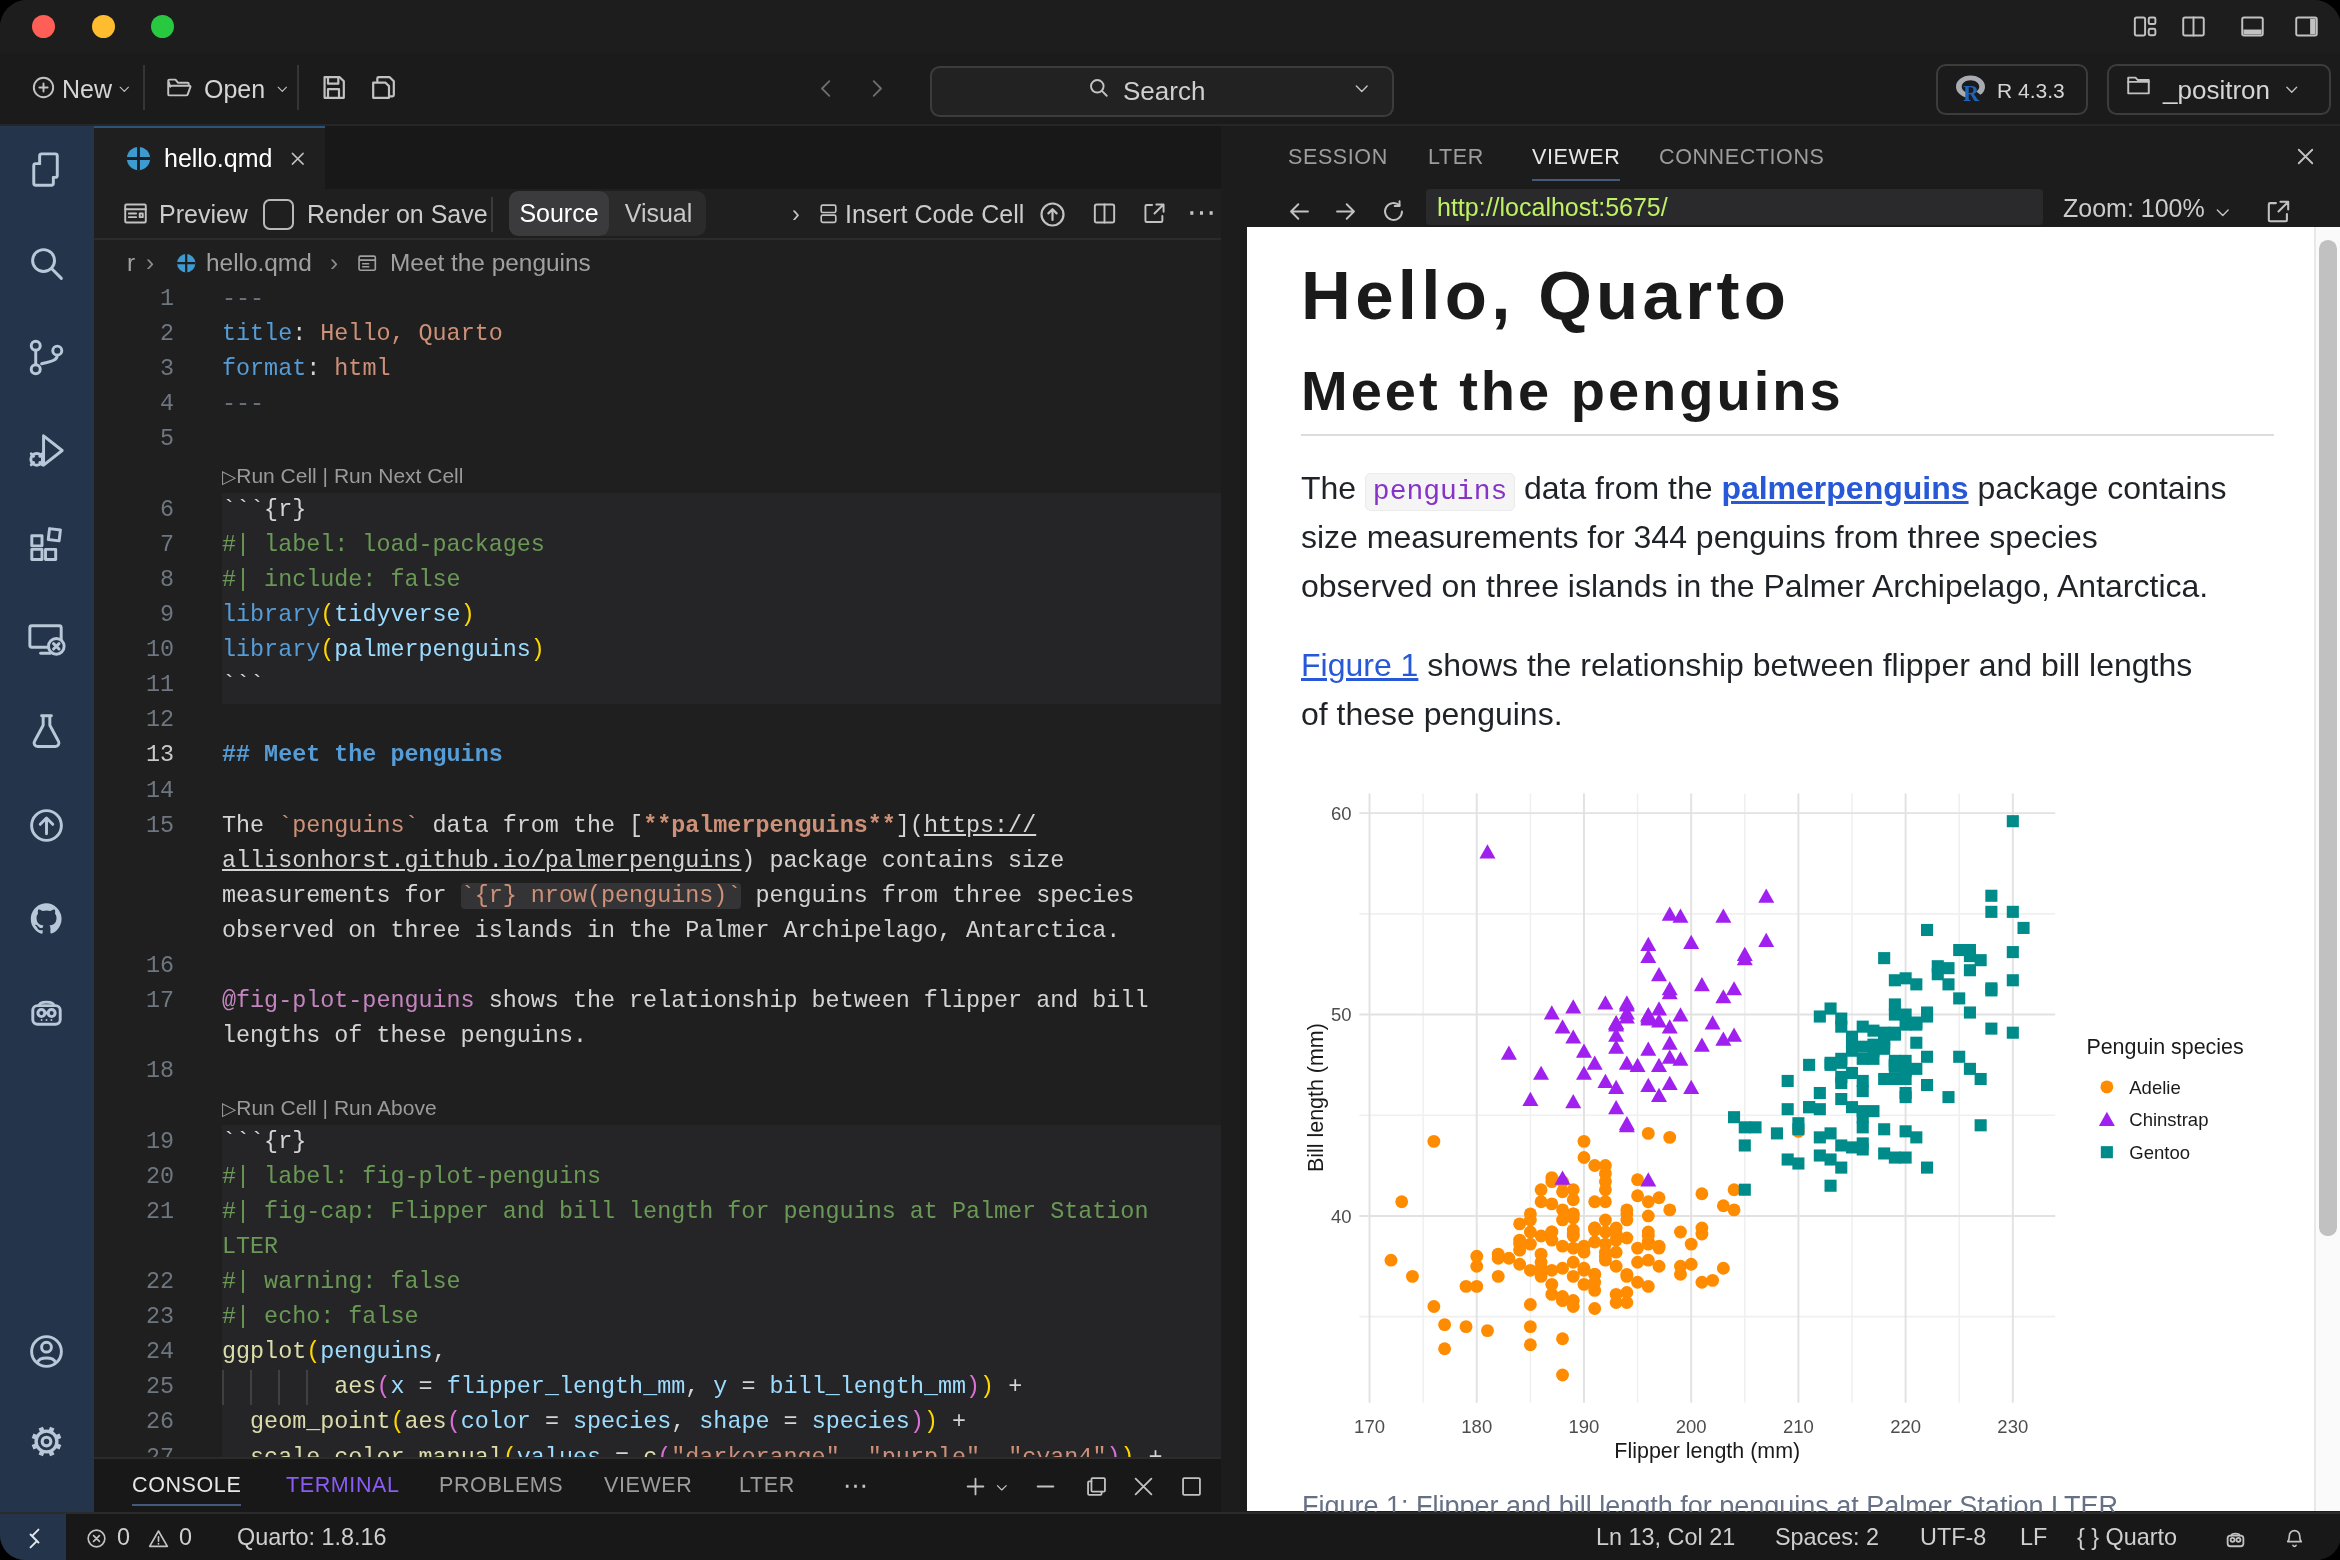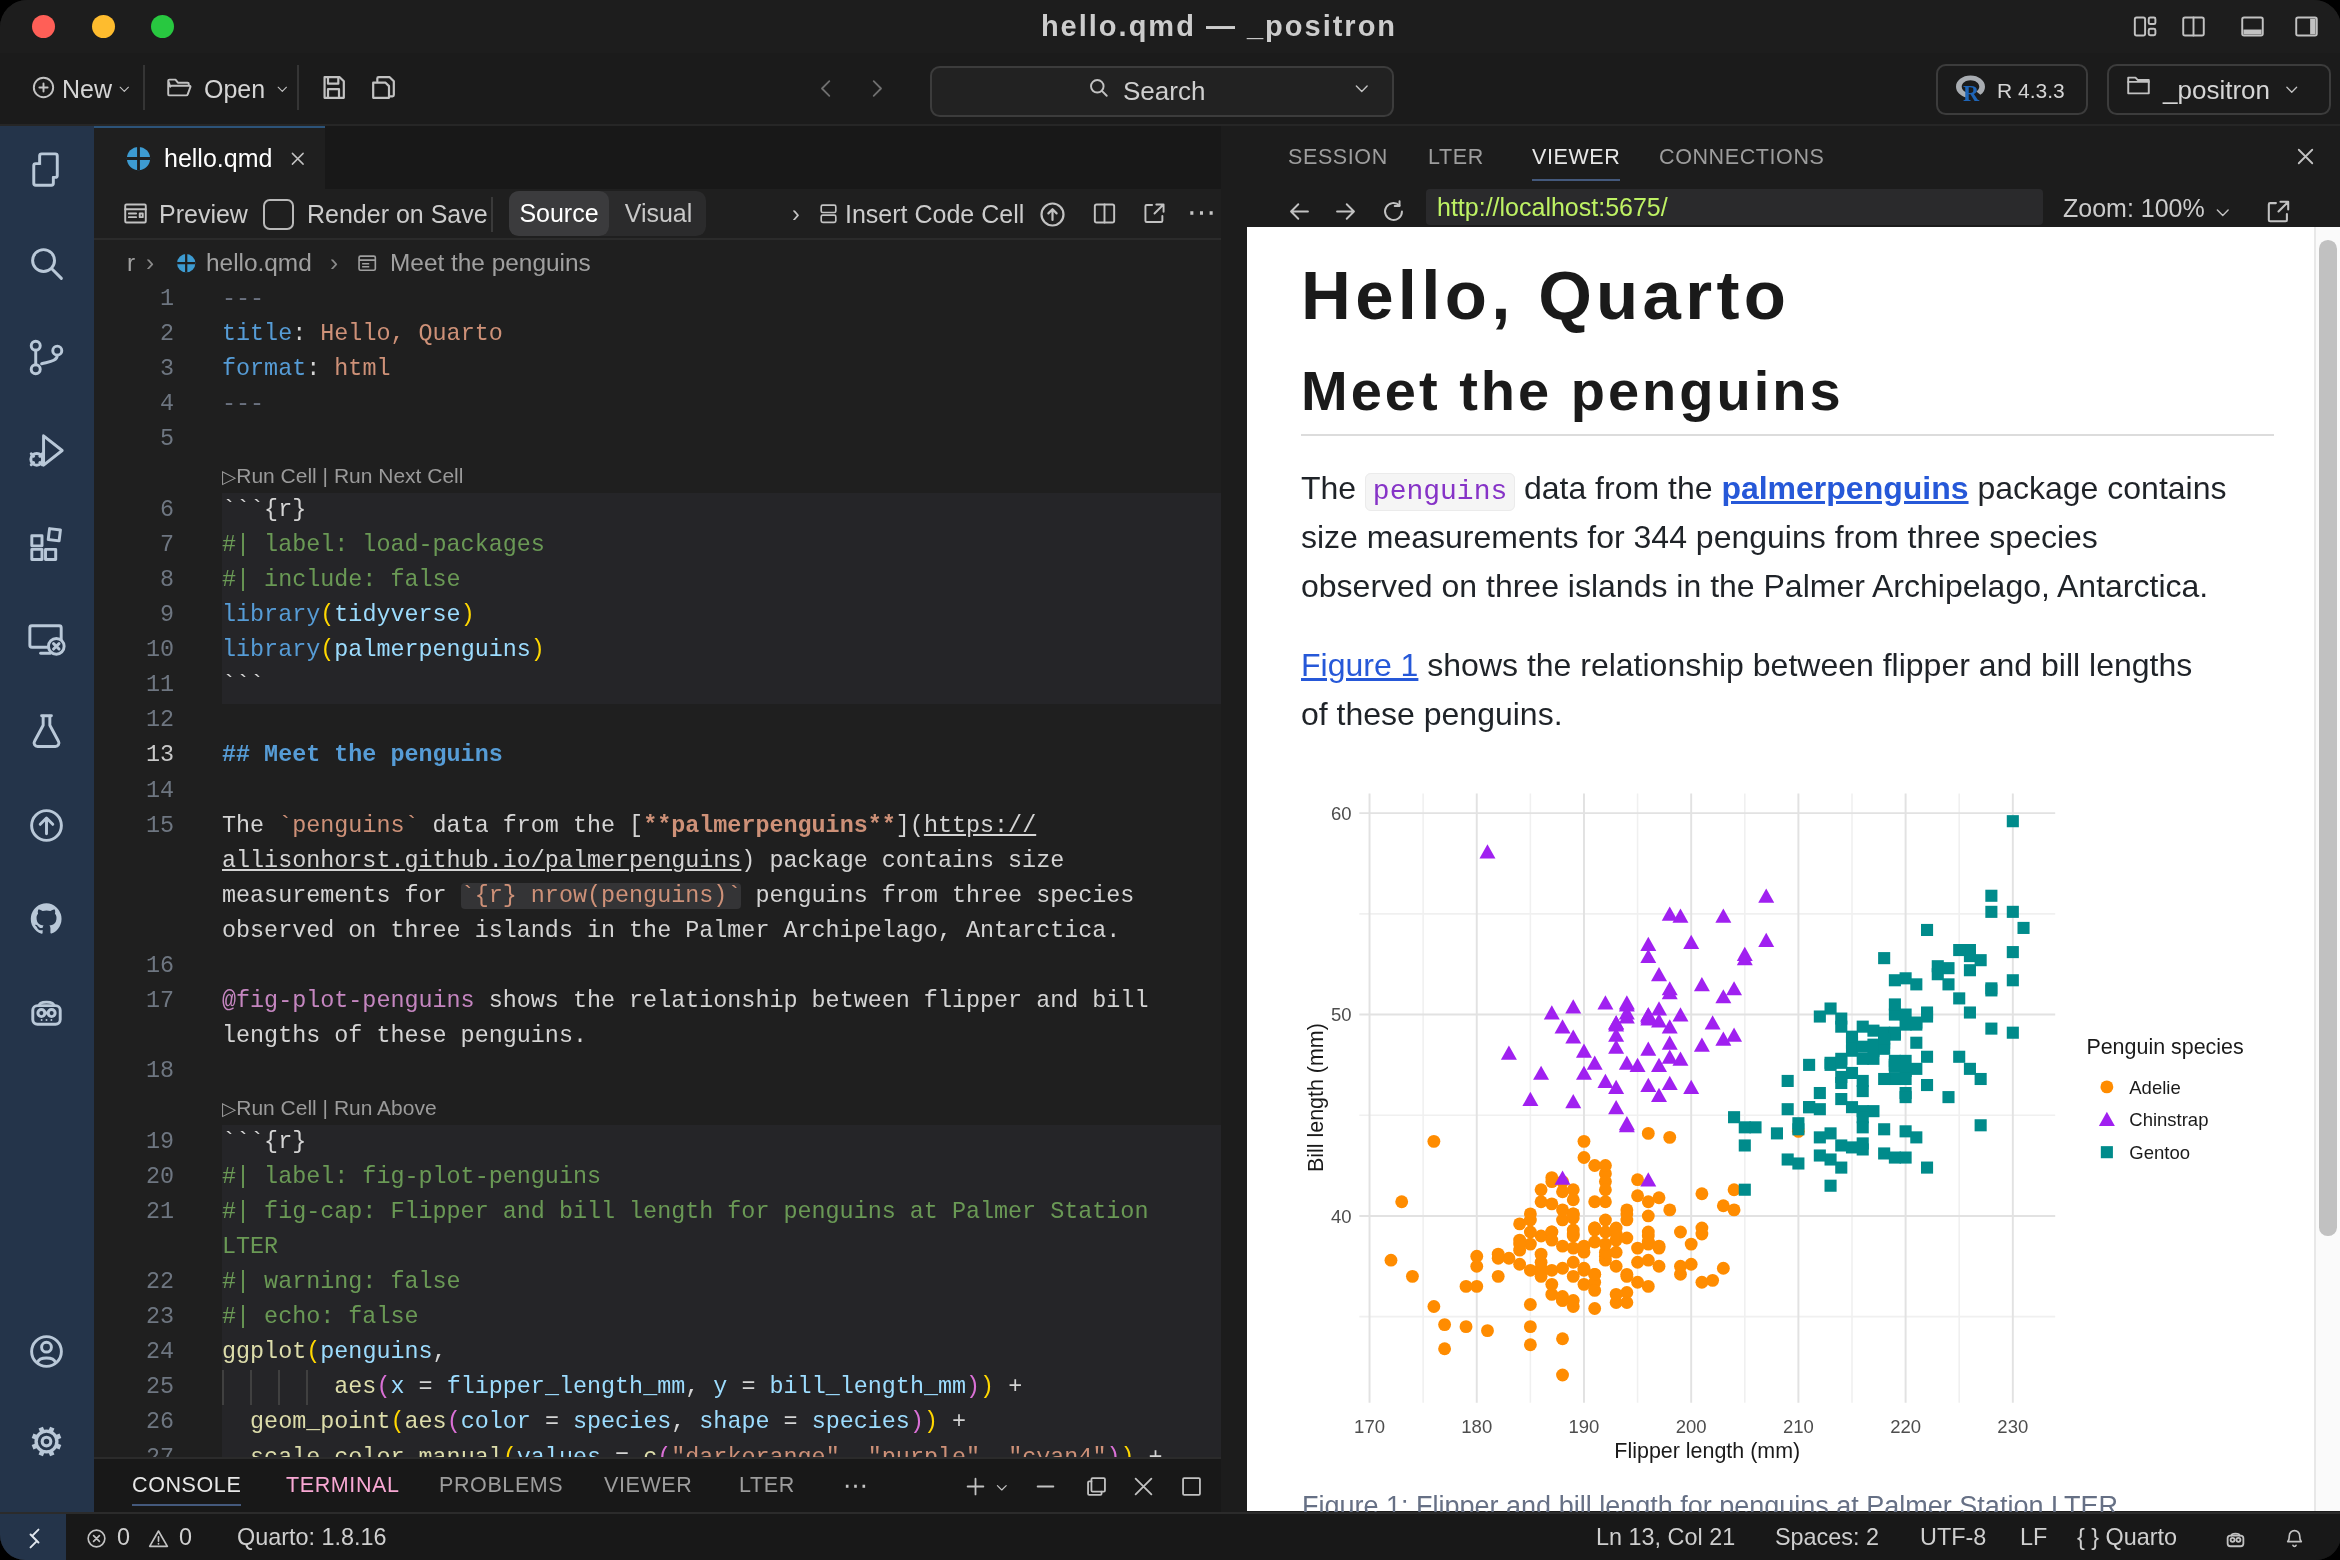--- a/index.html
+++ b/index.html
@@ -1,18 +1,17 @@
 <!DOCTYPE html>
 <html><head><meta charset="utf-8"><style>html,body{margin:0;padding:0;width:2341px;height:1560px;background:#000;overflow:hidden;}*{box-sizing:border-box;}body{font-family:"Liberation Sans",sans-serif;}.abs{position:absolute;}</style></head><body>
 <div class="abs" style="left:0;top:0;width:2341px;height:1560px;background:#181818;border-radius:27px 27px 25px 25px;overflow:hidden;">
     <div class="abs" style="left:0;top:0;width:2341px;height:53px;background:#1d1d1d;">
       <div class="abs" style="left:32px;top:14.6px;width:23.4px;height:23.4px;border-radius:50%;background:#ff5f57;"></div>
       <div class="abs" style="left:92px;top:14.6px;width:23.4px;height:23.4px;border-radius:50%;background:#febc2e;"></div>
       <div class="abs" style="left:151px;top:14.6px;width:23.4px;height:23.4px;border-radius:50%;background:#28c840;"></div>
-      <div class="abs" style="left:1024px;top:0;width:390px;height:53px;line-height:53px;text-align:center;font-size:29px;font-weight:700;color:#cccccc;letter-spacing:2px;">hello.qmd — _positron</div>
       <svg style="position:absolute;left:2130px;top:11.7px;" width="29" height="29" viewBox="0 0 24 24" fill="none">
         <rect x="4" y="4.5" width="8.5" height="15" rx="1.5" stroke="#c2c2c2" stroke-width="1.6" stroke-linecap="round" stroke-linejoin="round"></rect>
         <rect x="15.5" y="4.5" width="5.5" height="5.5" rx="1.2" stroke="#c2c2c2" stroke-width="1.6" stroke-linecap="round" stroke-linejoin="round"></rect>
         <rect x="15.5" y="13.8" width="5.5" height="5.5" rx="1.2" stroke="#c2c2c2" stroke-width="1.6" stroke-linecap="round" stroke-linejoin="round"></rect>
       </svg>
       <svg style="position:absolute;left:2179px;top:11.7px;" width="29" height="29" viewBox="0 0 24 24" fill="none">
         <rect x="3.5" y="4.5" width="17" height="15" rx="1.5" stroke="#c2c2c2" stroke-width="1.6" stroke-linecap="round" stroke-linejoin="round"></rect>
         <path d="M12 4.5v15" stroke="#c2c2c2" stroke-width="1.6" stroke-linecap="round" stroke-linejoin="round"></path>
       </svg>
       <svg style="position:absolute;left:2238px;top:11.7px;" width="29" height="29" viewBox="0 0 24 24" fill="none">
@@ -201,21 +200,21 @@
         <div class="abs" style="left:236px;top:0;line-height:42px;color:#8a8a8a;">›</div>
         <svg style="position:absolute;left:261px;top:8.8px;" width="24.4" height="24.4" viewBox="0 0 24 24" fill="none">
           <rect x="4" y="5" width="16" height="14" rx="1.5" stroke="#a0a0a0" stroke-width="1.6"></rect>
           <path d="M4 9h16M7 12.5h7M7 15.5h7" stroke="#a0a0a0" stroke-width="1.6"></path>
         </svg>
         <div class="abs" style="left:296px;top:0;line-height:42px;">Meet the penguins</div>
       </div>
       <div class="abs" style="left:0;top:156px;width:1127px;height:1175px;overflow:hidden;font-family:'Liberation Mono',monospace;font-size:23.4px;line-height:35px;color:#d4d4d4;white-space:pre;"><div class="abs" style="left:128px;top:211px;width:1000px;height:211px;background:#252528;"></div><div class="abs" style="left:128px;top:843px;width:1000px;height:386px;background:#252528;"></div><div style="position:absolute;left:0;top:0px;width:80px;height:35px;text-align:right;color:#6e7681;">1</div><div style="position:absolute;left:128px;top:0px;height:35px;"><span style="color:#6b7280;">---</span></div><div style="position:absolute;left:0;top:35px;width:80px;height:35px;text-align:right;color:#6e7681;">2</div><div style="position:absolute;left:128px;top:35px;height:35px;"><span style="color:#569cd6;">title</span><span style="color:#d4d4d4;">: </span><span style="color:#ce9178;">Hello, Quarto</span></div><div style="position:absolute;left:0;top:70px;width:80px;height:35px;text-align:right;color:#6e7681;">3</div><div style="position:absolute;left:128px;top:70px;height:35px;"><span style="color:#569cd6;">format</span><span style="color:#d4d4d4;">: </span><span style="color:#ce9178;">html</span></div><div style="position:absolute;left:0;top:105px;width:80px;height:35px;text-align:right;color:#6e7681;">4</div><div style="position:absolute;left:128px;top:105px;height:35px;"><span style="color:#6b7280;">---</span></div><div style="position:absolute;left:0;top:140px;width:80px;height:35px;text-align:right;color:#6e7681;">5</div><div style="position:absolute;left:128px;top:176px;height:35px;line-height:35px;font-family:'Liberation Sans',sans-serif;font-size:21px;color:#9a9a9a;"><span style="font-size:18.5px;">▷</span>Run Cell | Run Next Cell</div><div style="position:absolute;left:0;top:211px;width:80px;height:35px;text-align:right;color:#6e7681;">6</div><div style="position:absolute;left:128px;top:211px;height:35px;"><span style="color:#d4d4d4;">```{r}</span></div><div style="position:absolute;left:0;top:246px;width:80px;height:35px;text-align:right;color:#6e7681;">7</div><div style="position:absolute;left:128px;top:246px;height:35px;"><span style="color:#6a9955;">#| label: load-packages</span></div><div style="position:absolute;left:0;top:281px;width:80px;height:35px;text-align:right;color:#6e7681;">8</div><div style="position:absolute;left:128px;top:281px;height:35px;"><span style="color:#6a9955;">#| include: false</span></div><div style="position:absolute;left:0;top:316px;width:80px;height:35px;text-align:right;color:#6e7681;">9</div><div style="position:absolute;left:128px;top:316px;height:35px;"><span style="color:#569cd6;">library</span><span style="color:#ffd700;">(</span><span style="color:#9cdcfe;">tidyverse</span><span style="color:#ffd700;">)</span></div><div style="position:absolute;left:0;top:351px;width:80px;height:35px;text-align:right;color:#6e7681;">10</div><div style="position:absolute;left:128px;top:351px;height:35px;"><span style="color:#569cd6;">library</span><span style="color:#ffd700;">(</span><span style="color:#9cdcfe;">palmerpenguins</span><span style="color:#ffd700;">)</span></div><div style="position:absolute;left:0;top:386px;width:80px;height:35px;text-align:right;color:#6e7681;">11</div><div style="position:absolute;left:128px;top:386px;height:35px;"><span style="color:#d4d4d4;">```</span></div><div style="position:absolute;left:0;top:421px;width:80px;height:35px;text-align:right;color:#6e7681;">12</div><div style="position:absolute;left:0;top:456px;width:80px;height:35px;text-align:right;color:#c8c8c8;">13</div><div style="position:absolute;left:128px;top:456px;height:35px;"><span style="color:#569cd6;font-weight:700;">## Meet the penguins</span></div><div style="position:absolute;left:0;top:492px;width:80px;height:35px;text-align:right;color:#6e7681;">14</div><div style="position:absolute;left:0;top:527px;width:80px;height:35px;text-align:right;color:#6e7681;">15</div><div style="position:absolute;left:128px;top:527px;height:35px;"><span style="color:#d4d4d4;">The </span><span style="color:#ce9178;">`penguins`</span><span style="color:#d4d4d4;"> data from the </span><span style="color:#d4d4d4;">[</span><span style="color:#ce9178;font-weight:700;">**palmerpenguins**</span><span style="color:#d4d4d4;">](</span><span style="color:#d4d4d4;text-decoration:underline;">https://</span></div><div style="position:absolute;left:128px;top:562px;height:35px;"><span style="color:#d4d4d4;text-decoration:underline;">allisonhorst.github.io/palmerpenguins</span><span style="color:#d4d4d4;">)</span><span style="color:#d4d4d4;"> package contains size</span></div><div style="position:absolute;left:128px;top:597px;height:35px;"><span style="color:#d4d4d4;">measurements for </span><span style="color:#ce9178;background:#343436;border-radius:3.9px;">`{r} nrow(penguins)`</span><span style="color:#d4d4d4;"> penguins from three species</span></div><div style="position:absolute;left:128px;top:632px;height:35px;"><span style="color:#d4d4d4;">observed on three islands in the Palmer Archipelago, Antarctica.</span></div><div style="position:absolute;left:0;top:667px;width:80px;height:35px;text-align:right;color:#6e7681;">16</div><div style="position:absolute;left:0;top:702px;width:80px;height:35px;text-align:right;color:#6e7681;">17</div><div style="position:absolute;left:128px;top:702px;height:35px;"><span style="color:#c586c0;">@fig-plot-penguins</span><span style="color:#d4d4d4;"> shows the relationship between flipper and bill</span></div><div style="position:absolute;left:128px;top:737px;height:35px;"><span style="color:#d4d4d4;">lengths of these penguins.</span></div><div style="position:absolute;left:0;top:772px;width:80px;height:35px;text-align:right;color:#6e7681;">18</div><div style="position:absolute;left:128px;top:808px;height:35px;line-height:35px;font-family:'Liberation Sans',sans-serif;font-size:21px;color:#9a9a9a;"><span style="font-size:18.5px;">▷</span>Run Cell | Run Above</div><div style="position:absolute;left:0;top:843px;width:80px;height:35px;text-align:right;color:#6e7681;">19</div><div style="position:absolute;left:128px;top:843px;height:35px;"><span style="color:#d4d4d4;">```{r}</span></div><div style="position:absolute;left:0;top:878px;width:80px;height:35px;text-align:right;color:#6e7681;">20</div><div style="position:absolute;left:128px;top:878px;height:35px;"><span style="color:#6a9955;">#| label: fig-plot-penguins</span></div><div style="position:absolute;left:0;top:913px;width:80px;height:35px;text-align:right;color:#6e7681;">21</div><div style="position:absolute;left:128px;top:913px;height:35px;"><span style="color:#6a9955;">#| fig-cap: Flipper and bill length for penguins at Palmer Station</span></div><div style="position:absolute;left:128px;top:948px;height:35px;"><span style="color:#6a9955;">LTER</span></div><div style="position:absolute;left:0;top:983px;width:80px;height:35px;text-align:right;color:#6e7681;">22</div><div style="position:absolute;left:128px;top:983px;height:35px;"><span style="color:#6a9955;">#| warning: false</span></div><div style="position:absolute;left:0;top:1018px;width:80px;height:35px;text-align:right;color:#6e7681;">23</div><div style="position:absolute;left:128px;top:1018px;height:35px;"><span style="color:#6a9955;">#| echo: false</span></div><div style="position:absolute;left:0;top:1053px;width:80px;height:35px;text-align:right;color:#6e7681;">24</div><div style="position:absolute;left:128px;top:1053px;height:35px;"><span style="color:#dcdcaa;">ggplot</span><span style="color:#ffd700;">(</span><span style="color:#9cdcfe;">penguins</span><span style="color:#d4d4d4;">,</span></div><div style="position:absolute;left:0;top:1088px;width:80px;height:35px;text-align:right;color:#6e7681;">25</div><div style="position:absolute;left:128px;top:1088px;height:35px;"><span style="color:#d4d4d4;">        </span><span style="color:#dcdcaa;">aes</span><span style="color:#da70d6;">(</span><span style="color:#9cdcfe;">x</span><span style="color:#d4d4d4;"> = </span><span style="color:#9cdcfe;">flipper_length_mm</span><span style="color:#d4d4d4;">, </span><span style="color:#9cdcfe;">y</span><span style="color:#d4d4d4;"> = </span><span style="color:#9cdcfe;">bill_length_mm</span><span style="color:#da70d6;">)</span><span style="color:#ffd700;">)</span><span style="color:#d4d4d4;"> +</span></div><div style="position:absolute;left:0;top:1123px;width:80px;height:35px;text-align:right;color:#6e7681;">26</div><div style="position:absolute;left:128px;top:1123px;height:35px;"><span style="color:#d4d4d4;">  </span><span style="color:#dcdcaa;">geom_point</span><span style="color:#ffd700;">(</span><span style="color:#dcdcaa;">aes</span><span style="color:#da70d6;">(</span><span style="color:#9cdcfe;">color</span><span style="color:#d4d4d4;"> = </span><span style="color:#9cdcfe;">species</span><span style="color:#d4d4d4;">, </span><span style="color:#9cdcfe;">shape</span><span style="color:#d4d4d4;"> = </span><span style="color:#9cdcfe;">species</span><span style="color:#da70d6;">)</span><span style="color:#ffd700;">)</span><span style="color:#d4d4d4;"> +</span></div><div style="position:absolute;left:0;top:1159px;width:80px;height:35px;text-align:right;color:#6e7681;">27</div><div style="position:absolute;left:128px;top:1159px;height:35px;"><span style="color:#d4d4d4;">  </span><span style="color:#dcdcaa;">scale_color_manual</span><span style="color:#ffd700;">(</span><span style="color:#9cdcfe;">values</span><span style="color:#d4d4d4;"> = </span><span style="color:#dcdcaa;">c</span><span style="color:#da70d6;">(</span><span style="color:#ce9178;">"darkorange"</span><span style="color:#d4d4d4;">, </span><span style="color:#ce9178;">"purple"</span><span style="color:#d4d4d4;">, </span><span style="color:#ce9178;">"cyan4"</span><span style="color:#da70d6;">)</span><span style="color:#ffd700;">)</span><span style="color:#d4d4d4;"> +</span></div><div style="position:absolute;left:128px;top:1088px;width:2px;height:35px;background:#404040;"></div><div style="position:absolute;left:156px;top:1088px;width:2px;height:35px;background:#404040;"></div><div style="position:absolute;left:184px;top:1088px;width:2px;height:35px;background:#404040;"></div><div style="position:absolute;left:212px;top:1088px;width:2px;height:35px;background:#404040;"></div></div>
       <div class="abs" style="left:0;top:1331px;width:1127px;height:55px;background:#181818;border-top:2px solid #2b2b2b;color:#9d9d9d;font-size:21.5px;letter-spacing:0.6px;">
         <div class="abs" style="left:38px;top:7.8px;height:39px;line-height:37px;color:#e7e7e7;border-bottom:2px solid #44597c;">CONSOLE</div>
-        <div class="abs" style="left:192px;top:7.8px;height:39px;line-height:37px;color:#f9a8d4;">TERMINAL</div>
+        <div class="abs" style="left:192px;top:7.8px;height:39px;line-height:37px;color:#8b5cf6;">TERMINAL</div>
         <div class="abs" style="left:345px;top:7.8px;height:39px;line-height:37px;color:#9d9d9d;">PROBLEMS</div>
         <div class="abs" style="left:510px;top:7.8px;height:39px;line-height:37px;color:#9d9d9d;">VIEWER</div>
         <div class="abs" style="left:645px;top:7.8px;height:39px;line-height:37px;color:#9d9d9d;">LTER</div>
         <div class="abs" style="left:749px;top:7.8px;line-height:37px;font-size:25px;color:#c5c5c5;">⋯</div>
         <svg style="position:absolute;left:868px;top:13.7px;" width="27" height="27" viewBox="0 0 24 24" fill="none">
           <path d="M12 5v14M5 12h14" stroke="#c2c2c2" stroke-width="1.6" stroke-linecap="round" stroke-linejoin="round"></path>
         </svg>
         <svg style="position:absolute;left:899px;top:19.5px;" width="17.6" height="17.6" viewBox="0 0 24 24" fill="none">
           <path d="M6 9l6 6 6-6" stroke="#c2c2c2" stroke-width="1.6" stroke-linecap="round" stroke-linejoin="round"></path>
         </svg>

